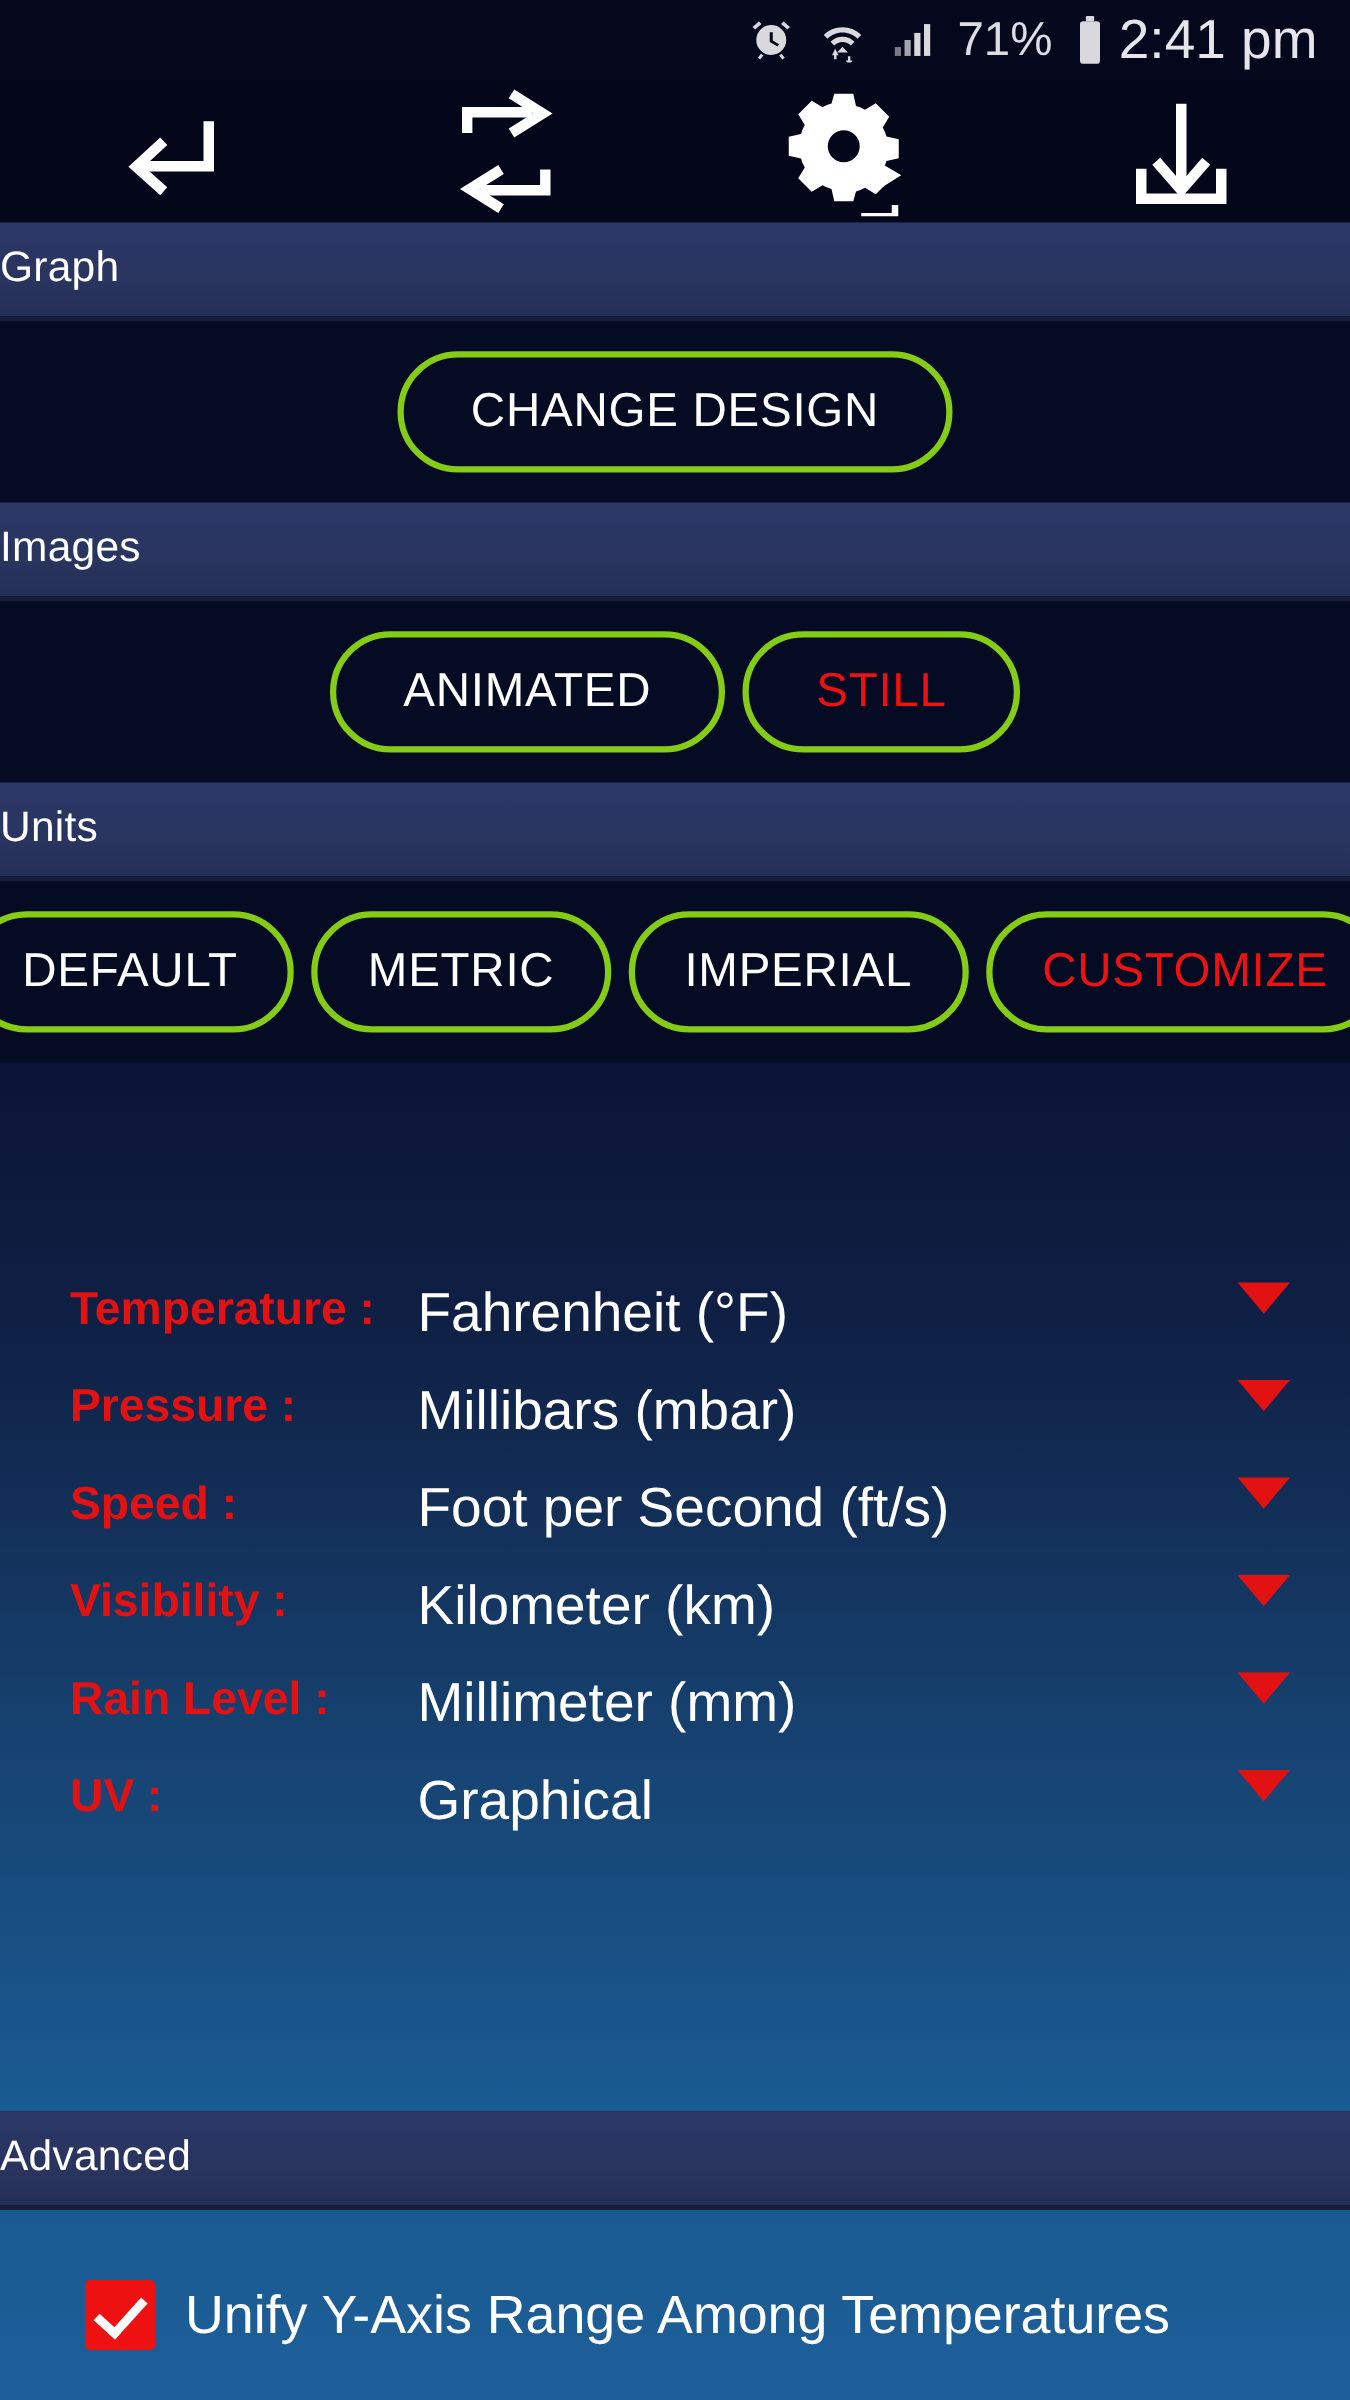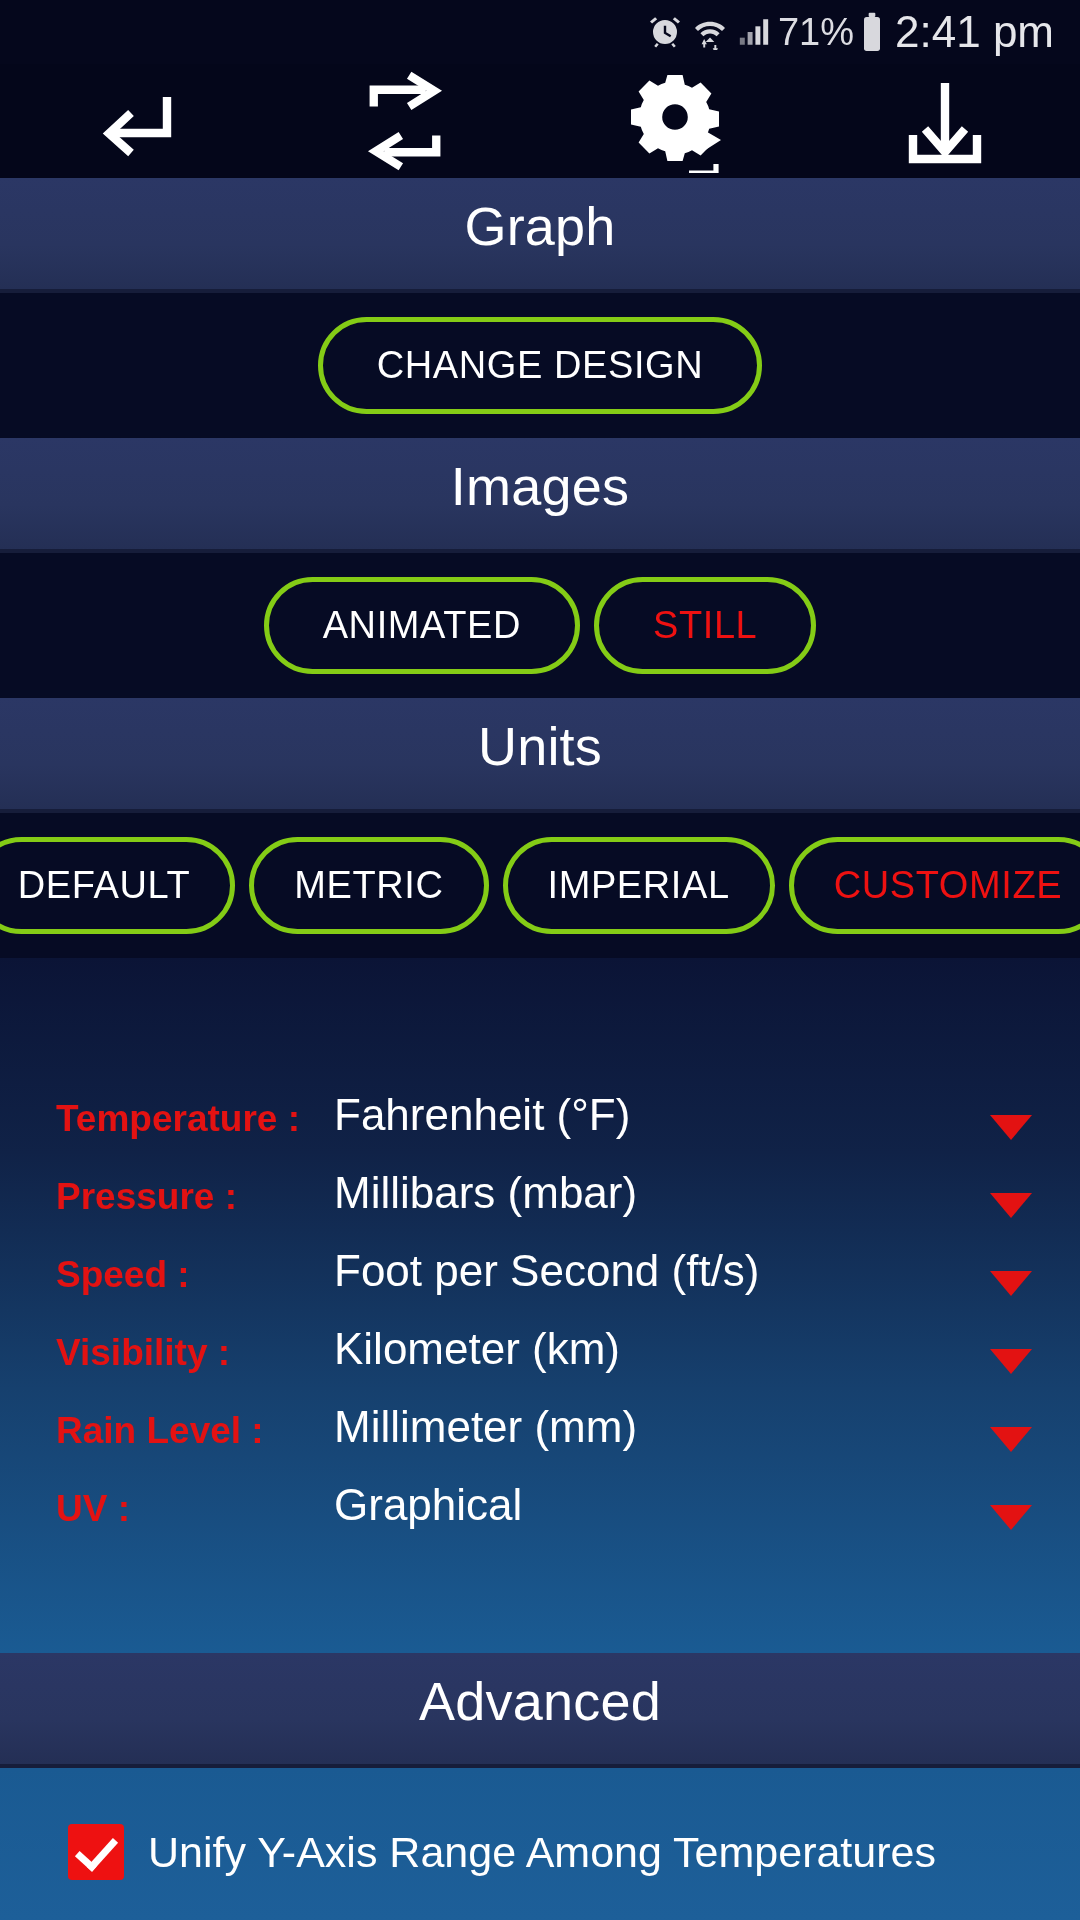--- a/index.html
+++ b/index.html
@@ -28,21 +28,21 @@
     display: flex;
     align-items: center;
     justify-content: flex-end;
     padding-right: 26px;
     box-sizing: border-box;
     color: #d8d8dd;
   }
   .statusbar .si {
     display: flex;
     align-items: center;
-    margin-left: 7px;
+    margin-left: 19px;
   }
   .statusbar .txt {
     font-size: 38px;
     letter-spacing: 0px;
     color: #dcdce2;
     line-height: 1;
   }
   .statusbar .time {
     font-size: 44px;
     margin-left: 12px;
@@ -64,23 +64,22 @@
     justify-content: center;
     height: 100%;
   }
 
   
   .section-header {
     flex: 0 0 auto;
     background: linear-gradient(180deg, #2b3765 0%, #29355f 60%, #242f55 100%);
     border-bottom: 4px solid #161d3a;
     color: #ffffff;
-    font-size: 54px;
-    text-align: center;
-    padding: 17px 0 32px 0;
+    font-size: 34px;
+    padding: 17px 0 19px 0;
     letter-spacing: 0.2px;
   }
 
   
   .btn-row {
     flex: 0 0 auto;
     display: flex;
     align-items: center;
     justify-content: center;
     gap: 14px;
@@ -113,21 +112,21 @@
   .units-area {
     flex: 1 1 auto;
     background: linear-gradient(180deg, #0b1436 0%, #102247 28%, #16406e 62%, #1a5b93 100%);
     display: flex;
     flex-direction: column;
     justify-content: center;
     padding: 10px 0 30px 0;
   }
   .unit-row {
     display: flex;
-    align-items: flex-end;
+    align-items: flex-start;
     height: 78px;
     padding: 0 48px 0 56px;
     box-sizing: border-box;
   }
   .unit-label {
     color: #e31212;
     font-size: 37px;
     font-weight: bold;
     flex: 0 0 278px;
     white-space: nowrap;

